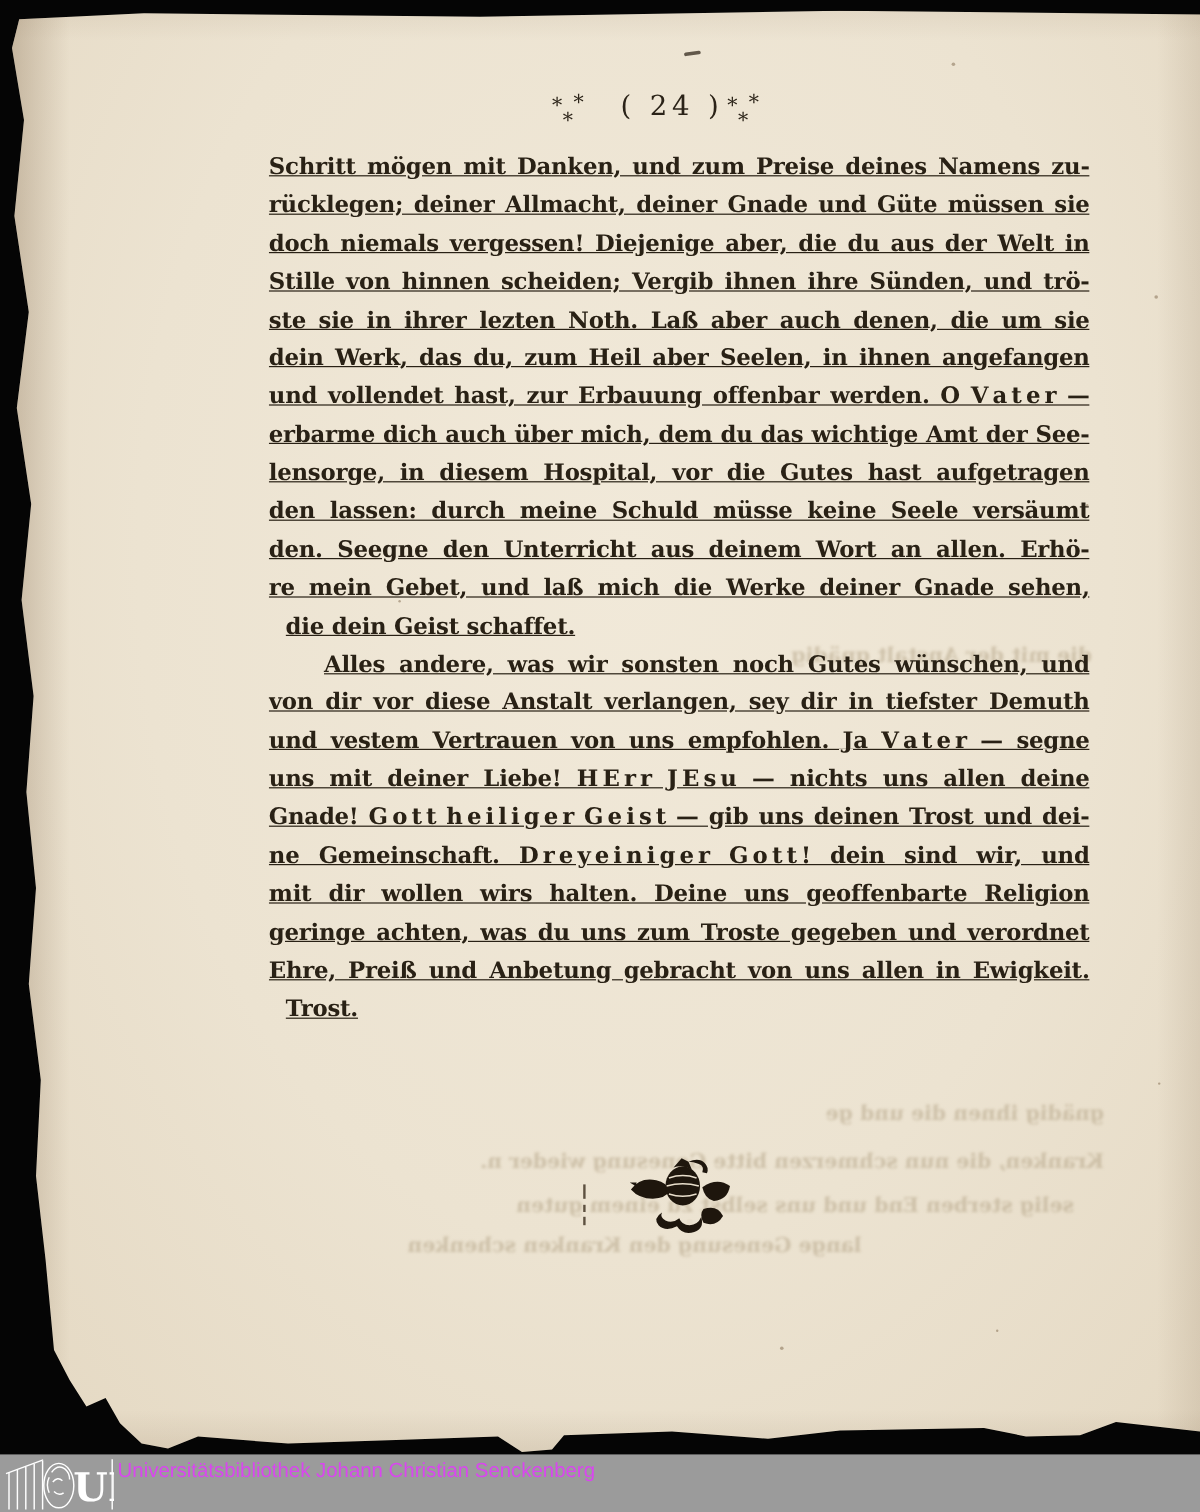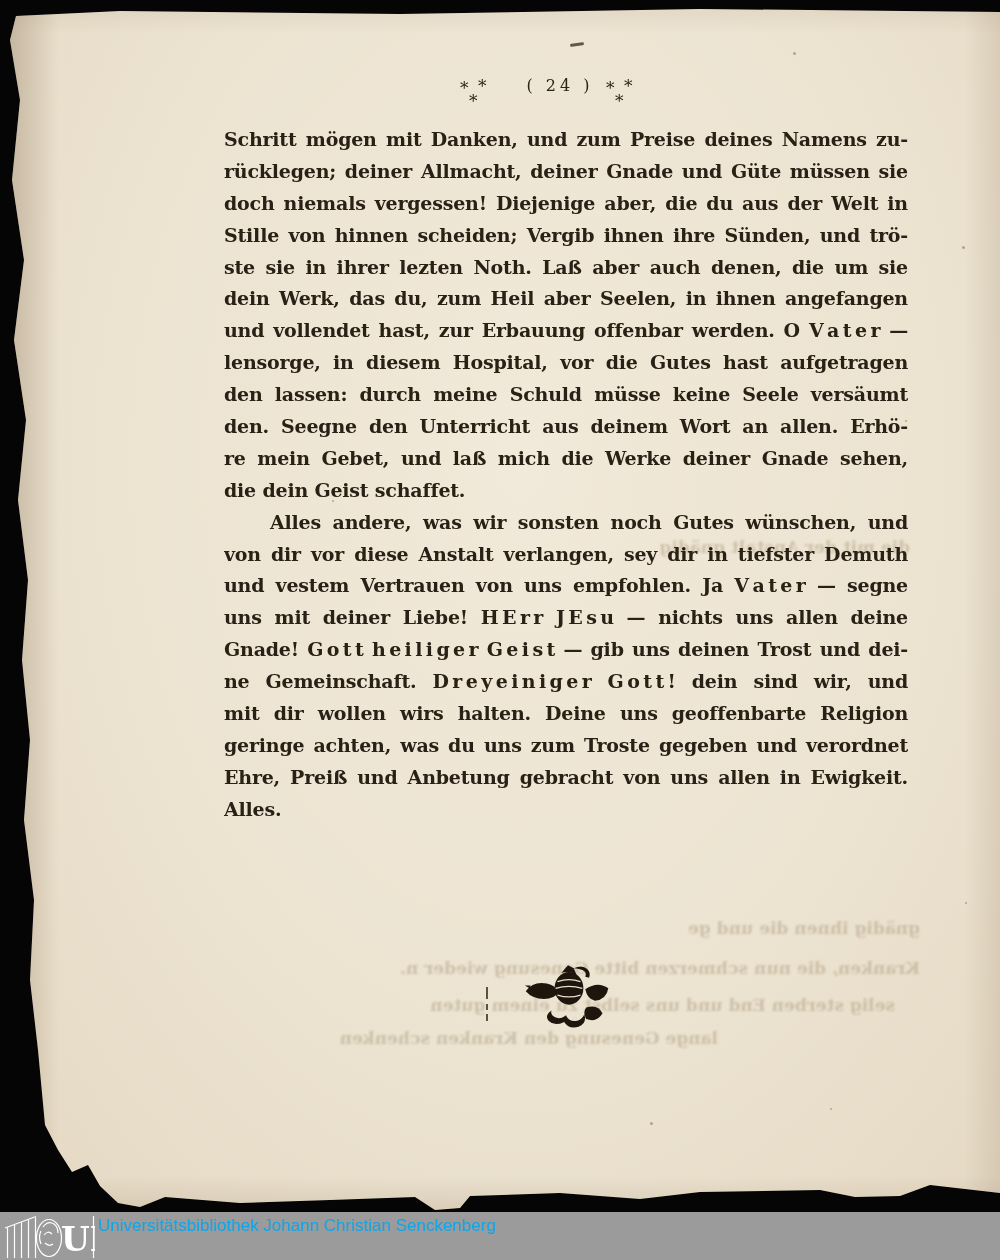--- a/index.html
+++ b/index.html
@@ -19,32 +19,32 @@
       700px 1192px,640px 1199px,560px 1193px,470px 1196px,460px 1208px,
       435px 1210px,415px 1197px,330px 1200px,240px 1203px,165px 1197px,
       140px 1207px,118px 1203px,100px 1186px,88px 1165px,72px 1172px,
       58px 1150px,45px 1125px,38px 1050px,30px 980px,34px 900px,24px 820px,
       30px 740px,22px 660px,28px 580px,18px 500px,26px 420px,14px 340px,
       24px 260px,12px 180px,20px 100px,10px 40px);}
 
   
   .pagehead{position:absolute;left:0;top:74px;width:1000px;height:40px;color:#2b2318;}
   .pagenum{position:absolute;left:505px;top:2px;width:110px;text-align:center;
-           font-size:16px;letter-spacing:4px;}
+           font-size:23px;letter-spacing:4px;}
   .ast{position:absolute;width:36px;height:32px;font-size:17px;}
   .ast span{position:absolute;line-height:1;}
   .ast .a1{left:0;top:2px;} .ast .a2{left:18px;top:0;} .ast .a3{left:9px;top:15px;}
   .ast-left{left:460px;top:4px;} .ast-right{left:606px;top:4px;}
 
   
   .textblock{position:absolute;left:224px;top:124px;width:684px;color:#292115;
     font-size:19px;font-weight:bold;letter-spacing:-0.2px;}
   .line{height:31.9px;line-height:31.9px;overflow:hidden;
-        text-align:justify;text-align-last:justify;white-space:normal;}
-  .line.end{text-align-last:left;}
+        text-align:justify;text-align-last:justify;white-space:normal;text-decoration:underline;}
+  .line.end{text-align-last:left;margin-left:14px;}
   .line.indent{padding-left:46px;}
 
   
   .ghost{position:absolute;color:#b4a487;opacity:.55;filter:blur(1.3px);
     transform:scaleX(-1);font-size:17px;font-weight:bold;white-space:nowrap;overflow:hidden;}
   .g1{left:640px;top:537px;width:270px;}
   .g2{left:540px;top:918px;width:380px;}
   .g3{left:330px;top:958px;width:590px;}
   .g4{left:255px;top:995px;width:640px;}
   .g5{left:248px;top:1028px;width:470px;}
@@ -96,35 +96,36 @@
     <div class="ghost g5">lange Genesung den Kranken schenken</div>
 
     <div class="textblock" id="textblock" style="color: rgb(41, 33, 21);">
         <div class="line">Schritt mögen mit Danken, und zum Preise deines Namens zu-</div>
         <div class="line">rücklegen; deiner Allmacht, deiner Gnade und Güte müssen sie</div>
         <div class="line">doch niemals vergessen! Diejenige aber, die du aus der Welt in</div>
         <div class="line">Stille von hinnen scheiden; Vergib ihnen ihre Sünden, und trö-</div>
         <div class="line">ste sie in ihrer lezten Noth. Laß aber auch denen, die um sie sind,</div>
         <div class="line">dein Werk, das du, zum Heil aber Seelen, in ihnen angefangen</div>
         <div class="line">und vollendet hast, zur Erbauung offenbar werden. O V a t e r —</div>
+        <div class="line">erbarme dich auch über mich, dem du das wichtige Amt der See-</div>
         <div class="line">lensorge, in diesem Hospital, vor die Gutes hast aufgetragen wer-</div>
         <div class="line">den lassen: durch meine Schuld müsse keine Seele versäumt wer-</div>
         <div class="line">den. Seegne den Unterricht aus deinem Wort an allen. Erhö-</div>
         <div class="line">re mein Gebet, und laß mich die Werke deiner Gnade sehen,</div>
         <div class="line end">die dein Geist schaffet.</div>
         <div class="line indent">Alles andere, was wir sonsten noch Gutes wünschen, und</div>
         <div class="line">von dir vor diese Anstalt verlangen, sey dir in tiefster Demuth</div>
         <div class="line">und vestem Vertrauen von uns empfohlen. Ja V a t e r — segne</div>
         <div class="line">uns mit deiner Liebe! H E r r J E s u — nichts uns allen deine</div>
         <div class="line">Gnade! G o t t h e i l i g e r G e i s t — gib uns deinen Trost und dei-</div>
         <div class="line">ne Gemeinschaft. D r e y e i n i g e r G o t t ! dein sind wir, und</div>
         <div class="line">mit dir wollen wirs halten. Deine uns geoffenbarte Religion</div>
         <div class="line">geringe achten, was du uns zum Troste gegeben und verordnet</div>
         <div class="line">Ehre, Preiß und Anbetung gebracht von uns allen in Ewigkeit.</div>
-        <div class="line end">Alles.</div>
+        <div class="line end">Trost.</div>
       </div>
 
     <div class="quillmark">
         <i class="m1"></i>
         <i class="m2"></i>
         <i class="m3"></i>
       </div>
     <div class="ornament">
       <svg width="96" height="68" viewBox="0 0 100 70">
         <g fill="#1e160d">
@@ -172,18 +173,18 @@
           <ellipse cx="46" cy="25" rx="12.5" ry="18.5"></ellipse>
           <path d="M40,14 q5,-7 11,-3 q4,3 4,9"></path>
           <path d="M41,22 q4,-5 8,-1"></path>
           <path d="M42,30 q4,4 8,1"></path>
           <path d="M38,18 q-3,6 0,13"></path>
           <path d="M90.5,3 V45"></path>
         </g>
         <text x="58" y="38" font-family="DejaVu Serif, serif" font-weight="bold" font-size="33" fill="#ffffff">UB</text>
       </svg>
     </div>
-    <div class="footer-text" style="color: #0ea5e9;">
+    <div class="footer-text" style="color: #d946ef;">
       <div>Universitätsbibliothek Johann Christian Senckenberg</div>
     </div>
   </div>
 
 </div>
 
 </body></html>

